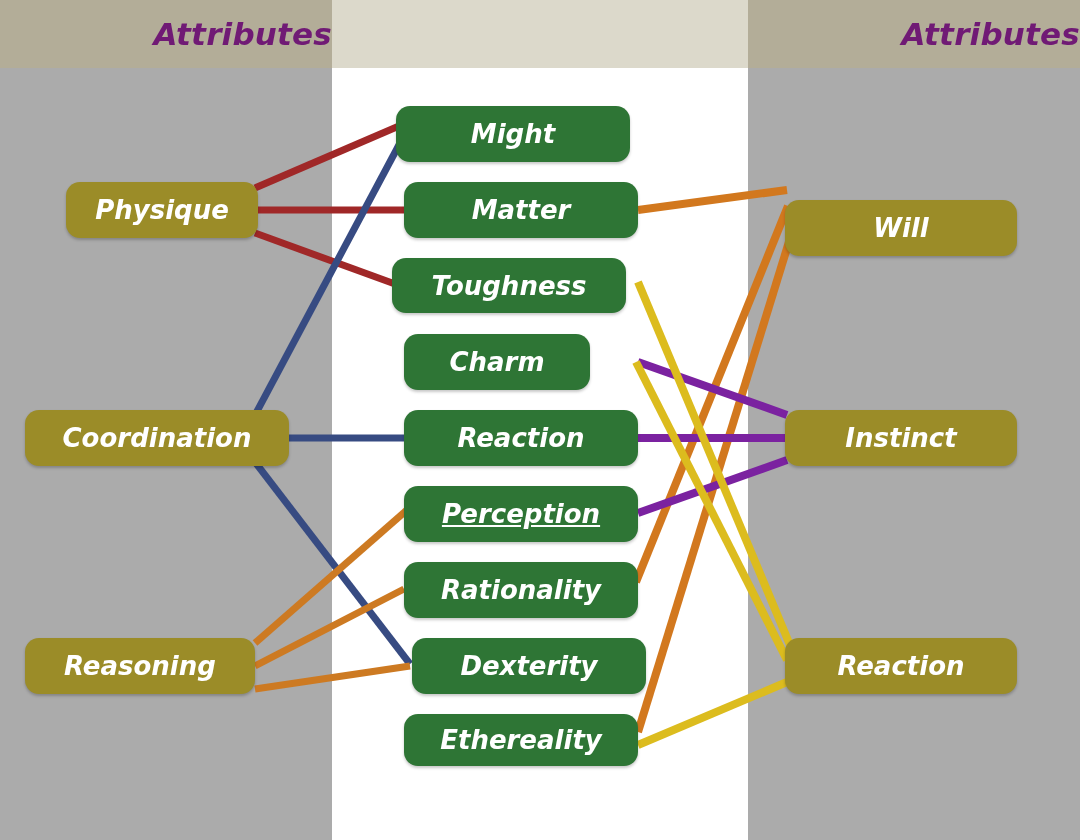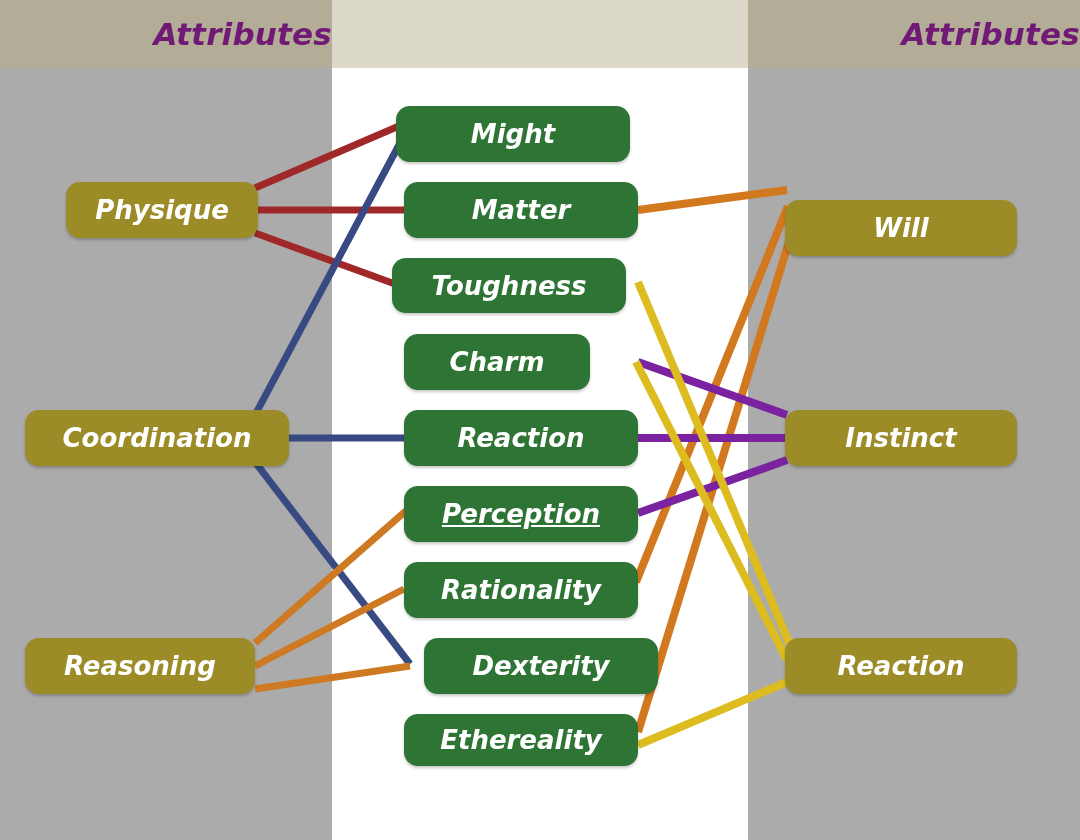--- a/index.html
+++ b/index.html
@@ -106,21 +106,21 @@
       </div>
       <div class="node cross" style="left: 404px; top: 410px; width: 234px; height: 56px;">
         <span class="node-label">Reaction</span>
       </div>
       <div class="node cross" style="left: 404px; top: 486px; width: 234px; height: 56px; text-decoration: underline;">
         <span class="node-label">Perception</span>
       </div>
       <div class="node cross" style="left: 404px; top: 562px; width: 234px; height: 56px;">
         <span class="node-label">Rationality</span>
       </div>
-      <div class="node cross" style="left: 424px; top: 638px; width: 234px; height: 56px; text-align: center;">
+      <div class="node cross" style="left: 412px; top: 638px; width: 234px; height: 56px; text-align: center;">
         <span class="node-label">Dexterity</span>
       </div>
       <div class="node cross" style="left: 404px; top: 714px; width: 234px; height: 52px;">
         <span class="node-label">Ethereality</span>
       </div>
       <div class="node attr" style="left: 785px; top: 200px; width: 232px; height: 56px;">
         <span class="node-label">Will</span>
       </div>
       <div class="node attr" style="left: 785px; top: 410px; width: 232px; height: 56px;">
         <span class="node-label">Instinct</span>

